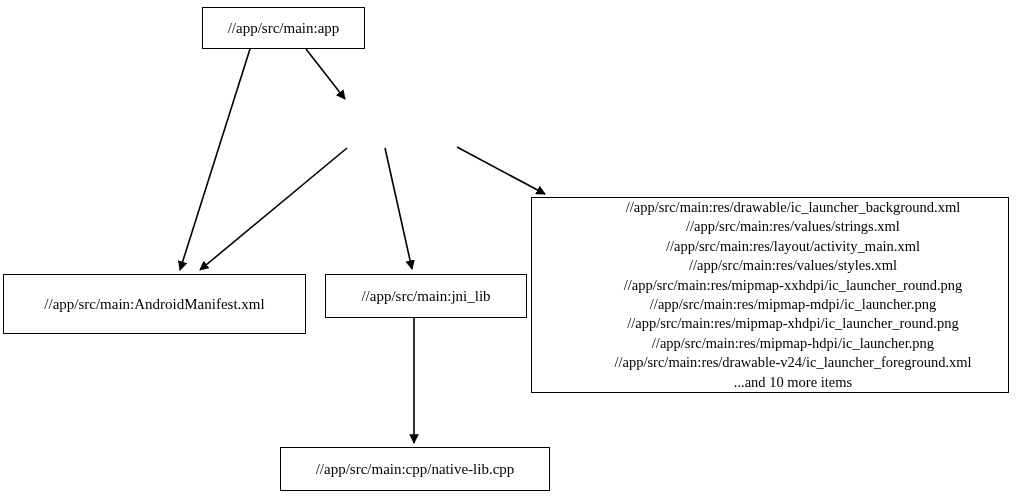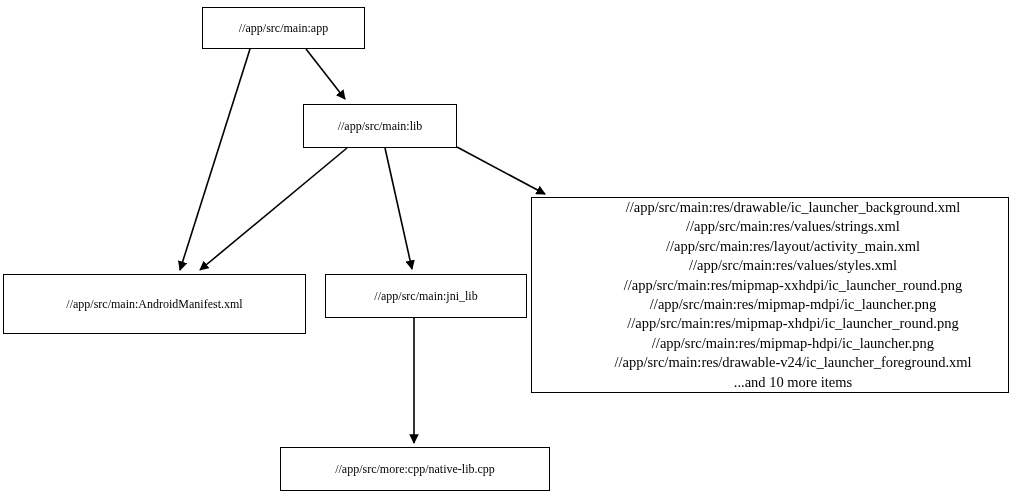--- a/index.html
+++ b/index.html
@@ -28,21 +28,21 @@
     border: 1px solid #000000;
     background: #ffffff;
     display: flex;
     align-items: center;
     justify-content: center;
     text-align: center;
     color: #000000;
   }
   .node-label {
     display: block;
-    font-size: 12px;
+    font-size: 15px;
     line-height: 18px;
     white-space: pre;
     color: #000000;
   }
   .node-multiline .node-label {
     font-size: 14.5px;
     line-height: 19.4px;
   }
   #node-app      { left: 202px; top: 7px;   width: 163px; height: 42px; }
   #node-lib      { left: 303px; top: 104px; width: 154px; height: 44px; }
@@ -73,34 +73,31 @@
 
     <path d="M 457 147 L 545 194" fill="none" stroke="#000000" stroke-width="1.6" marker-end="url(#arrow)"></path>
 
     <path d="M 414 318 L 414 443" fill="none" stroke="#000000" stroke-width="1.6" marker-end="url(#arrow)"></path>
   </svg>
 
   <div class="node" id="node-app">
     <span class="node-label">//app/src/main:app</span>
   </div>
 
-  <div class="node" id="node-lib">
-    <span class="node-label">//app/src/main:lib</span>
-  </div>
 
   <div class="node" id="node-manifest">
     <span class="node-label">//app/src/main:AndroidManifest.xml</span>
   </div>
 
   <div class="node" id="node-jnilib">
     <span class="node-label">//app/src/main:jni_lib</span>
   </div>
 
   <div class="node" id="node-nativelib">
-    <span class="node-label">//app/src/more:cpp/native-lib.cpp</span>
+    <span class="node-label">//app/src/main:cpp/native-lib.cpp</span>
   </div>
 
   <div class="node node-multiline" id="node-res">
     <span class="node-label">//app/src/main:res/drawable/ic_launcher_background.xml
 //app/src/main:res/values/strings.xml
 //app/src/main:res/layout/activity_main.xml
 //app/src/main:res/values/styles.xml
 //app/src/main:res/mipmap-xxhdpi/ic_launcher_round.png
 //app/src/main:res/mipmap-mdpi/ic_launcher.png
 //app/src/main:res/mipmap-xhdpi/ic_launcher_round.png

